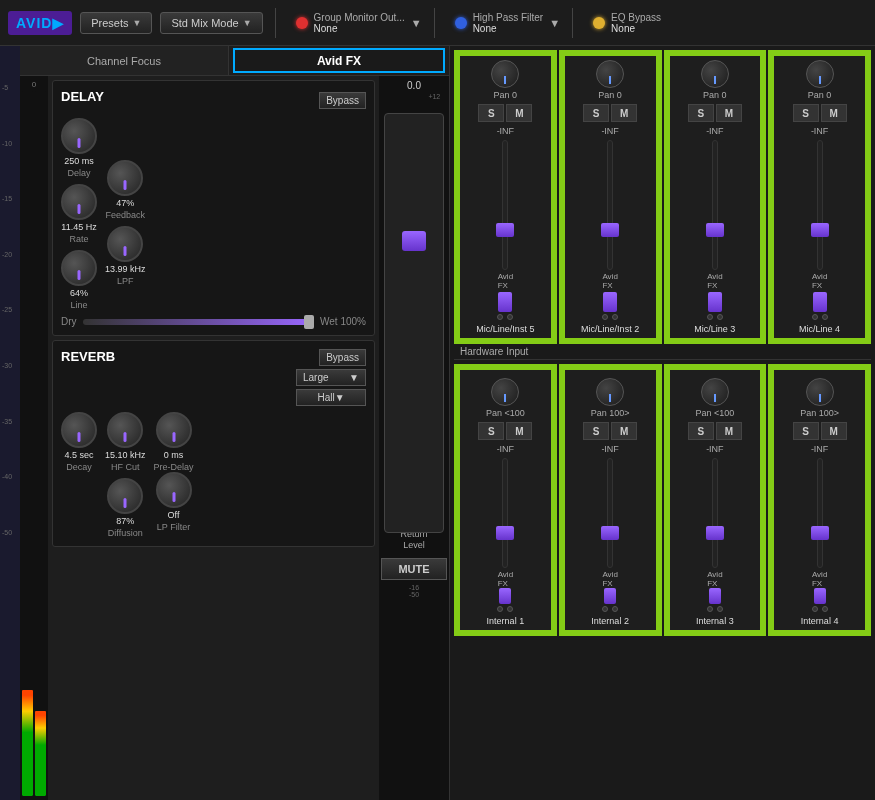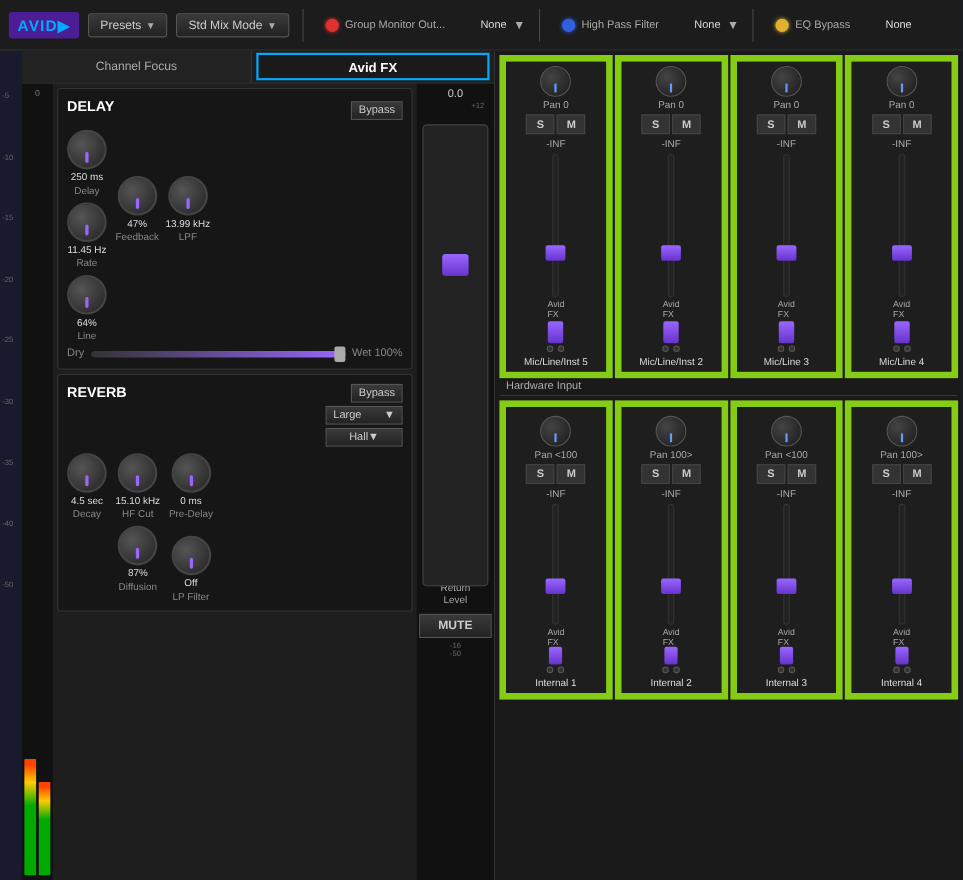--- a/index.html
+++ b/index.html
@@ -63,23 +63,22 @@
     .indicator-label {
       color: #aaa;
       font-size: 10px;
     }
     .indicator-value {
       color: #ddd;
       font-size: 10px;
     }
     .indicator-block {
       display: flex;
-      flex-direction: row;
+      flex-direction: column;
       font-size: 10px;
-      gap: 32px;
     }
     .top-separator { width: 1px; height: 30px; background: #444; margin: 0 4px; }
 
     
     .main-layout {
       display: flex;
       height: calc(800px - 46px);
     }
 
     
@@ -515,21 +514,21 @@
                 <span class="knob-value">11.45 Hz</span>
                 <span class="knob-label">Rate</span>
               </div>
               <div class="knob-item">
                 <div class="knob"></div>
                 <span class="knob-value">64%</span>
                 <span class="knob-label">Line</span>
               </div>
             </div>
 
-            <div style="display:flex; flex-direction:row; gap:6px; margin-top:42px;">
+            <div style="display:flex; flex-direction:column; gap:6px; margin-top:42px;">
               <div class="knob-item">
                 <div class="knob"></div>
                 <span class="knob-value">47%</span>
                 <span class="knob-label">Feedback</span>
               </div>
               <div class="knob-item">
                 <div class="knob"></div>
                 <span class="knob-value">13.99 kHz</span>
                 <span class="knob-label">LPF</span>
               </div>
@@ -573,21 +572,21 @@
                 <div class="knob"></div>
                 <span class="knob-value">15.10 kHz</span>
                 <span class="knob-label">HF Cut</span>
               </div>
               <div class="knob-item">
                 <div class="knob"></div>
                 <span class="knob-value">87%</span>
                 <span class="knob-label">Diffusion</span>
               </div>
             </div>
-            <div style="display:flex; flex-direction:column; gap:15px;">
+            <div style="display:flex; flex-direction:column; gap:0;">
               <div class="knob-item">
                 <div class="knob"></div>
                 <span class="knob-value">0 ms</span>
                 <span class="knob-label">Pre-Delay</span>
               </div>
               <div class="knob-item">
                 <div class="knob"></div>
                 <span class="knob-value">Off</span>
                 <span class="knob-label">LP Filter</span>
               </div>

